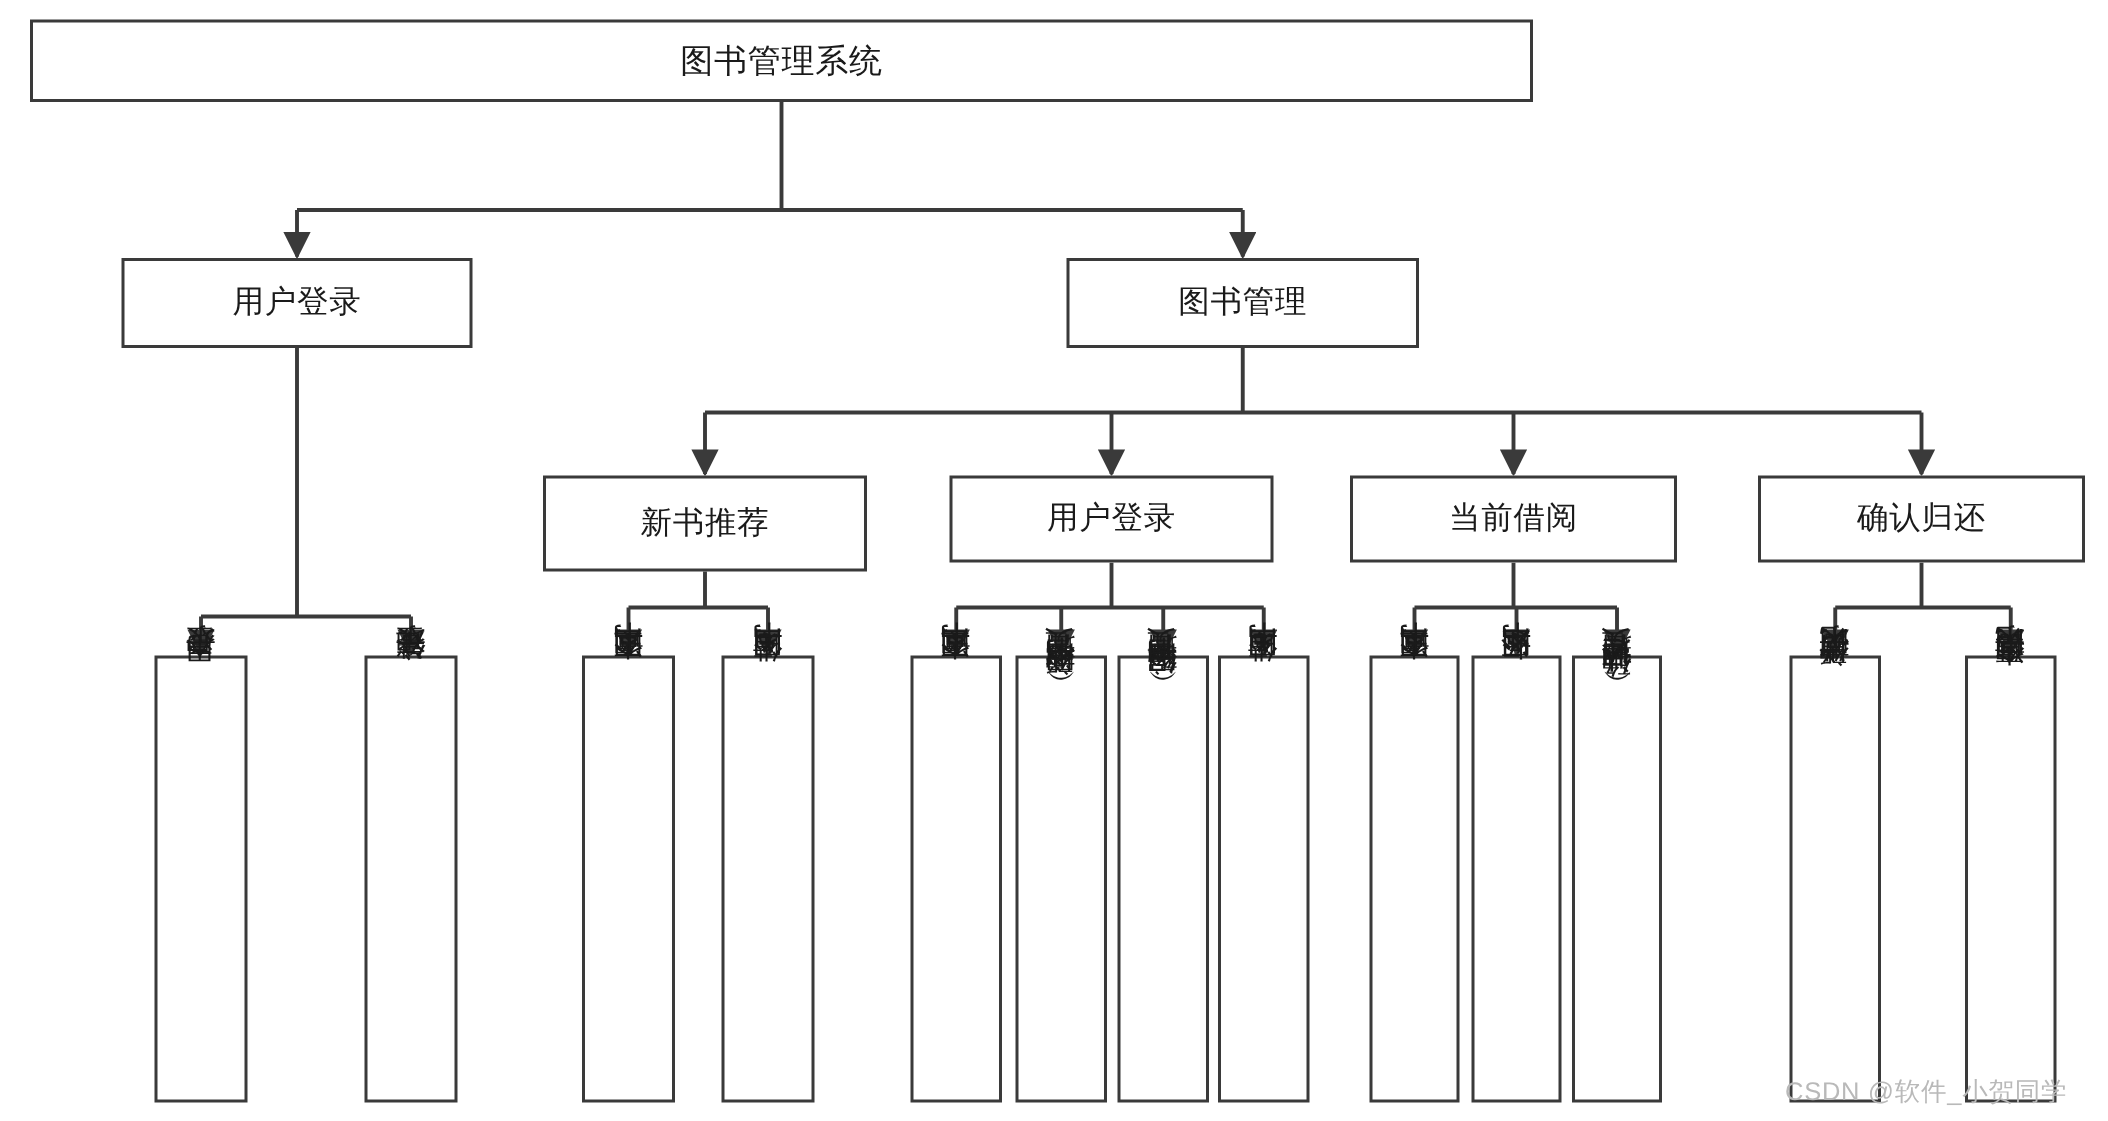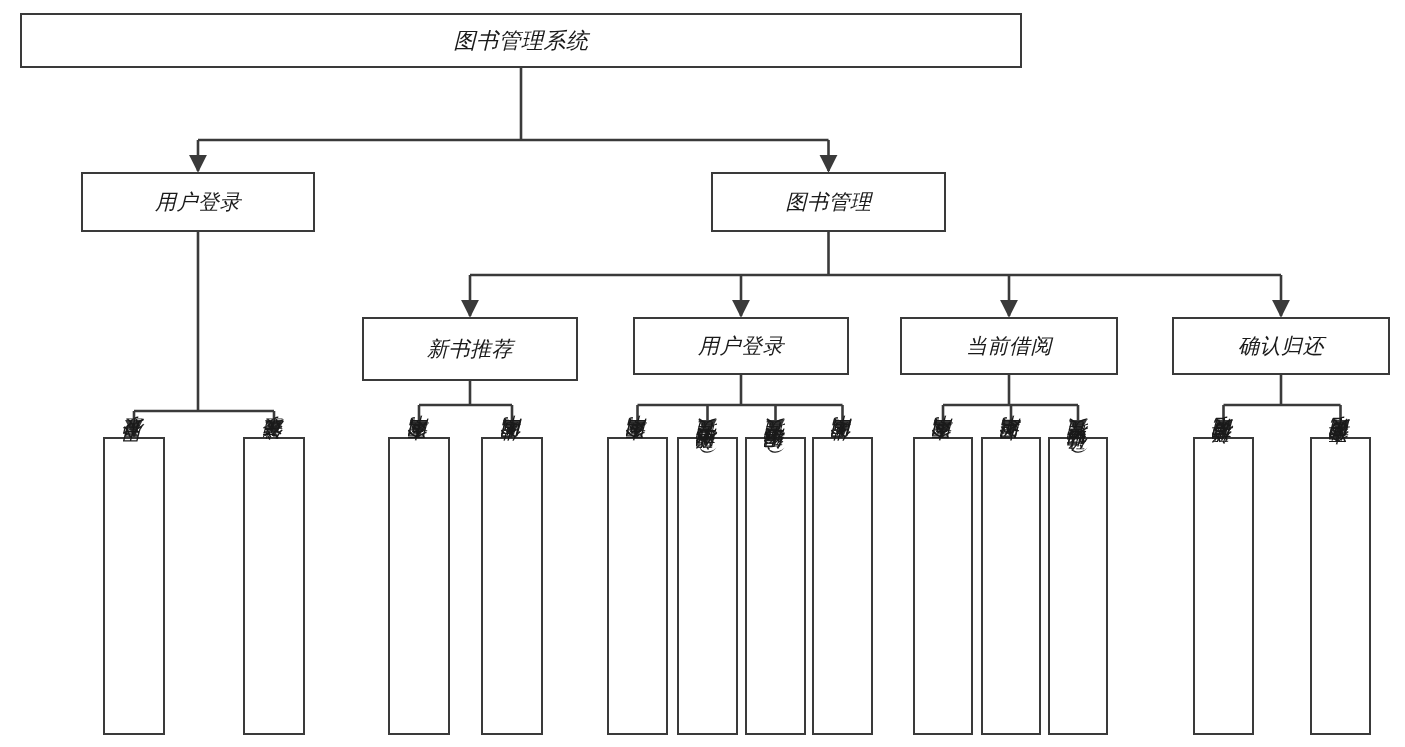--- a/index.html
+++ b/index.html
@@ -34,21 +34,20 @@
     align-items: center;
     justify-content: center;
     color: #1a1a1a;
     z-index: 2;
   }
   .node .label {
     display: block;
     text-align: right;
     line-height: 1.18;
     white-space: pre-line;
-    font-style: italic;
   }
   
   .node.horiz .label {
     font-size: 21px;
     letter-spacing: 0.5px;
   }
   .node.root .label {
     font-size: 22px;
   }
   
@@ -180,14 +179,15 @@
         <span class="label">确认归还（管理员）</span>
       </div>
       <div class="node vert" style="left: 1193px; top: 437px; width: 61px; height: 298px;">
         <span class="label">新增借阅记录</span>
       </div>
       <div class="node vert" style="left: 1310px; top: 437px; width: 61px; height: 298px;">
         <span class="label">查询借阅记录</span>
       </div>
     </div>
 
+  <div class="watermark">CSDN @软件_小贺同学</div>
 
 </div>
 
 </body></html>

